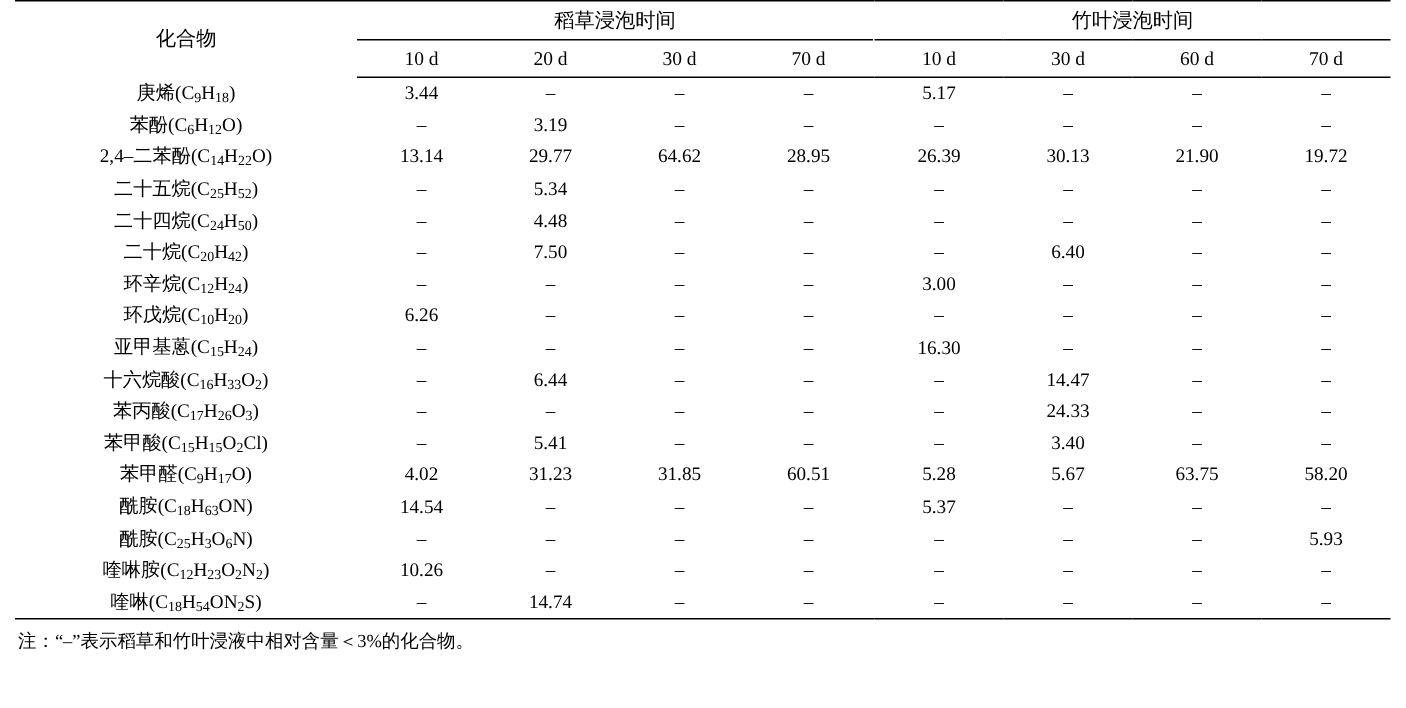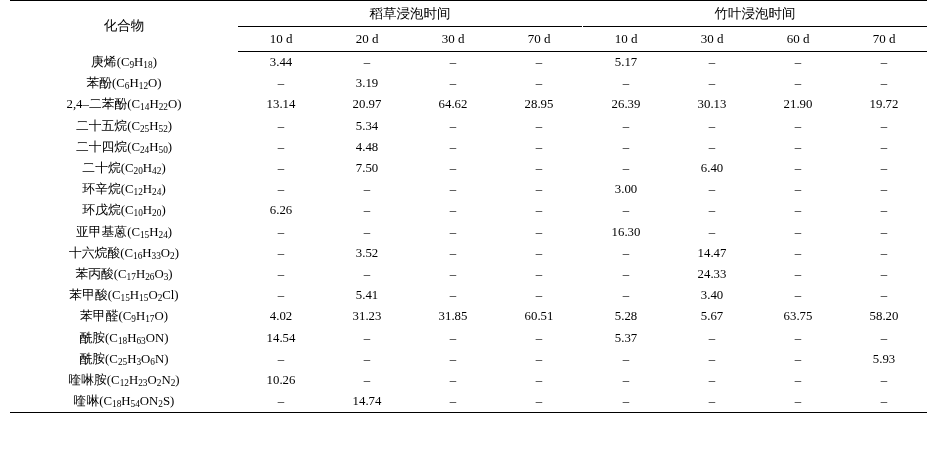--- a/index.html
+++ b/index.html
@@ -144,21 +144,21 @@
         <td></td>
         <td class="dash">–</td>
         <td class="dash">–</td>
         <td class="dash">–</td>
         <td class="dash">–</td>
       </tr>
 
       <tr class="body-row">
         <td class="compound"><span>2,4–二苯酚</span><span class="formula">(C<sub>14</sub>H<sub>22</sub>O)</span></td>
         <td>13.14</td>
-        <td>20.97</td>
+        <td>29.77</td>
         <td>64.62</td>
         <td>28.95</td>
         <td></td>
         <td>26.39</td>
         <td>30.13</td>
         <td>21.90</td>
         <td>19.72</td>
       </tr>
 
       <tr class="body-row">
@@ -235,21 +235,21 @@
         <td></td>
         <td>16.30</td>
         <td class="dash">–</td>
         <td class="dash">–</td>
         <td class="dash">–</td>
       </tr>
 
       <tr class="body-row">
         <td class="compound"><span>十六烷酸</span><span class="formula">(C<sub>16</sub>H<sub>33</sub>O<sub>2</sub>)</span></td>
         <td class="dash">–</td>
-        <td>3.52</td>
+        <td>6.44</td>
         <td class="dash">–</td>
         <td class="dash">–</td>
         <td></td>
         <td class="dash">–</td>
         <td>14.47</td>
         <td class="dash">–</td>
         <td class="dash">–</td>
       </tr>
 
       <tr class="body-row">
@@ -339,14 +339,15 @@
         <td></td>
         <td class="dash">–</td>
         <td class="dash">–</td>
         <td class="dash">–</td>
         <td class="dash">–</td>
       </tr>
 
     </tbody>
   </table>
 
+  <div class="note">注：“–”表示稻草和竹叶浸液中相对含量＜3%的化合物。</div>
 
 </div>
 
 </body></html>

